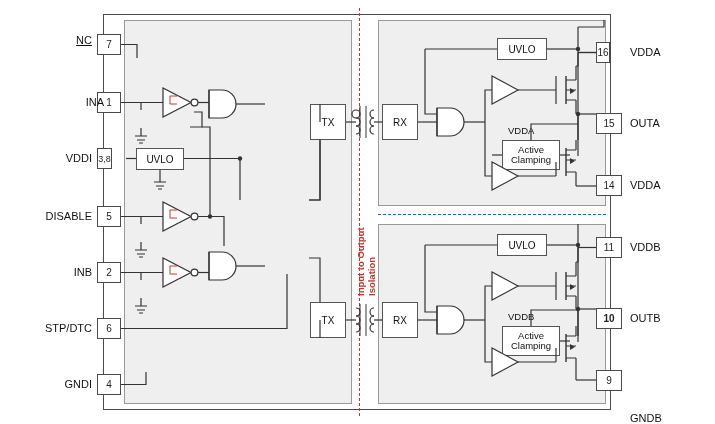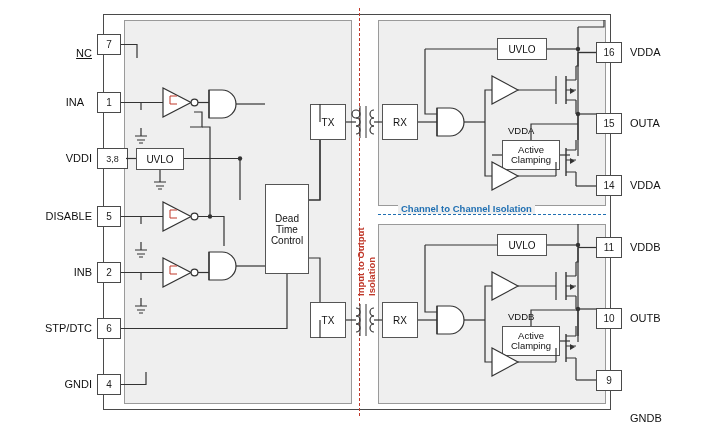--- a/index.html
+++ b/index.html
@@ -32,28 +32,28 @@
   <div class="blk pkg" style="left:103px;top:14px;width:508px;height:396px;"></div>
 
   <div class="blk shade" style="left:124px;top:20px;width:228px;height:384px;"></div>
 
   <div class="blk shade" style="left:378px;top:20px;width:228px;height:186px;"></div>
   <div class="blk shade" style="left:378px;top:224px;width:228px;height:180px;"></div>
 
   <div class="pin" style="left:97px;top:34px;width:24px;height:21px;">
     <span>7</span>
     </div>
-  <div class="lbl r" style="left:40px;top:47px;width:52px;text-decoration:underline;">NC</div>
+  <div class="lbl r" style="left:40px;top:34px;width:52px;text-decoration:underline;">NC</div>
 
   <div class="pin" style="left:97px;top:92px;width:24px;height:21px;">
     <span>1</span>
     </div>
-  <div class="lbl r" style="left:22px;top:96px;width:62px;">INA</div>
-
-  <div class="pin" style="left:97px;top:148px;width:31px;height:21px;font-size:9px;">
+  <div class="lbl r" style="left:42px;top:96px;width:62px;">INA</div>
+
+  <div class="pin" style="left:97px;top:148px;width:15px;height:21px;font-size:9px;">
     <span>3,8</span>
     </div>
   <div class="lbl r" style="left:24px;top:152px;width:68px;">VDDI</div>
 
   <div class="pin" style="left:97px;top:206px;width:24px;height:21px;">
     <span>5</span>
     </div>
   <div class="lbl r" style="left:18px;top:210px;width:74px;">DISABLE</div>
 
   <div class="pin" style="left:97px;top:262px;width:24px;height:21px;">
@@ -64,59 +64,54 @@
   <div class="pin" style="left:97px;top:318px;width:24px;height:21px;">
     <span>6</span>
     </div>
   <div class="lbl r" style="left:10px;top:322px;width:82px;text-align:right;">STP/DTC</div>
 
   <div class="pin" style="left:97px;top:374px;width:24px;height:21px;">
     <span>4</span>
     </div>
   <div class="lbl r" style="left:28px;top:378px;width:64px;">GNDI</div>
 
-  <div class="pin" style="left:596px;top:42px;width:26px;height:21px;">
+  <div class="pin" style="left:596px;top:42px;width:14px;height:21px;">
     <span>16</span>
     </div>
   <div class="lbl" style="left:630px;top:46px;">VDDA</div>
 
   <div class="pin" style="left:596px;top:113px;width:26px;height:21px;">
     <span>15</span>
     </div>
   <div class="lbl" style="left:630px;top:117px;">OUTA</div>
 
   <div class="pin" style="left:596px;top:175px;width:26px;height:21px;">
     <span>14</span>
     </div>
   <div class="lbl" style="left:630px;top:179px;">VDDA</div>
 
   <div class="pin" style="left:596px;top:237px;width:26px;height:21px;">
     <span>11</span>
     </div>
   <div class="lbl" style="left:630px;top:241px;">VDDB</div>
 
-  <div class="pin" style="left:596px;top:308px;width:26px;height:21px;">
+  <div class="pin" style="left:596px;top:308px;width:26px;height:21px;font-weight:bold;">
     <span>10</span>
     </div>
   <div class="lbl" style="left:630px;top:312px;">OUTB</div>
 
   <div class="pin" style="left:596px;top:370px;width:26px;height:21px;">
     <span>9</span>
     </div>
   <div class="lbl" style="left:630px;top:374px;margin-top:38px;">GNDB</div>
 
   <div class="box" style="left:136px;top:148px;width:48px;height:22px;">
     <span>UVLO</span>
   </div>
 
-  <div class="box" style="left:265px;top:184px;width:44px;height:90px;">
-    <span style="white-space:pre-line;">Dead
-Time
-Control</span>
-  </div>
 
   <div class="box" style="left:310px;top:104px;width:36px;height:36px;">
     <span>TX</span>
   </div>
   <div class="box" style="left:310px;top:302px;width:36px;height:36px;">
     <span>TX</span>
   </div>
 
   <div class="box" style="left:382px;top:104px;width:36px;height:36px;">
     <span>RX</span>
@@ -141,21 +136,20 @@
     <span style="white-space:pre-line;">Active
 Clamping</span>
   </div>
   <div class="lbl" style="left:508px;top:311px;font-size:9.5px;">VDDB</div>
 
   <div class="isoline" style="left:359px;top:8px;height:408px;border-left-style:dashed;border-left-color:#c0392b;"></div>
   <div class="isotext" style="left:356px;top:296px;transform:rotate(-90deg);white-space:pre-line;line-height:1.15;">Input to Output
 Isolation</div>
 
   <div class="chline" style="left:378px;top:214px;width:228px;"></div>
-  <div class="chtext" style="left:398px;top:203px;background:#efefef;padding:0 3px;">Channel to Channel Isolation</div>
 
   <svg class="abs" style="left:0;top:0;width:715px;height:424px;" viewBox="0 0 715 424">
     <g stroke="#333" stroke-width="1.2" fill="none">
 
       <path d="M121,44.5 H137 V58"></path>
 
       <path d="M121,102.5 H163"></path>
 
       <path d="M141,102.5 V110"></path>
       <path d="M141,128 V136 M135,136 H147 M137,140 H145 M139,143 H143"></path>

